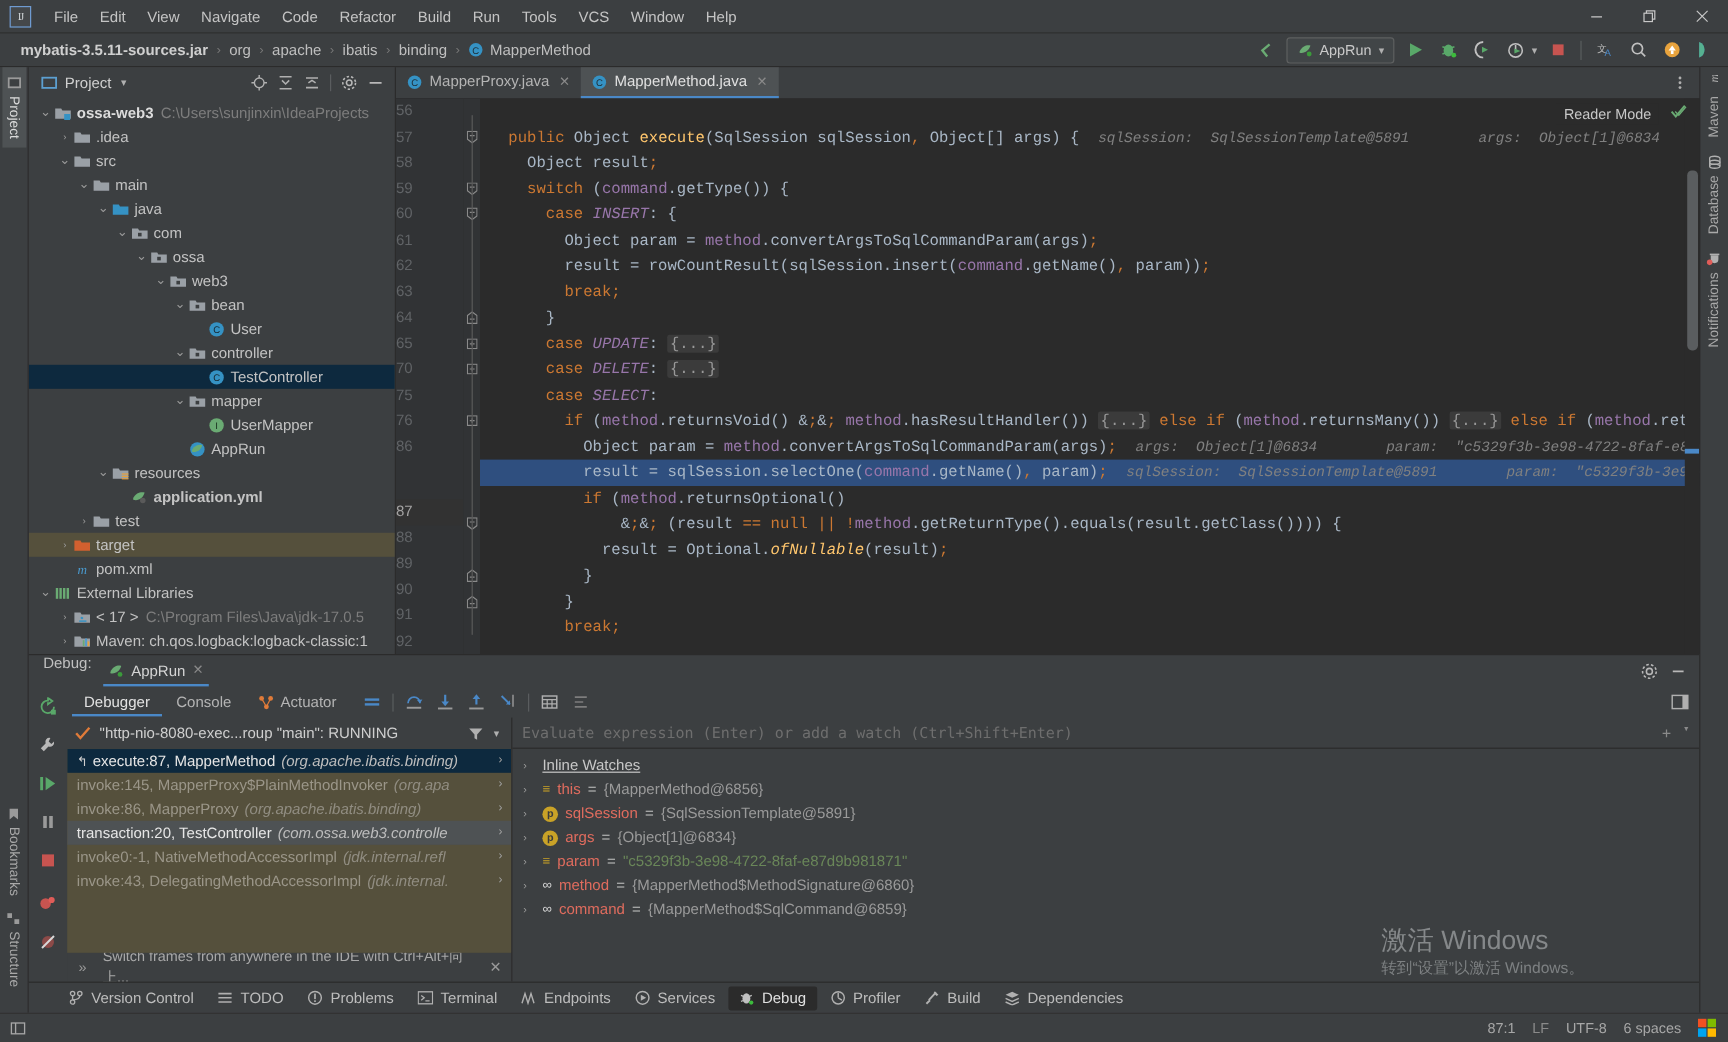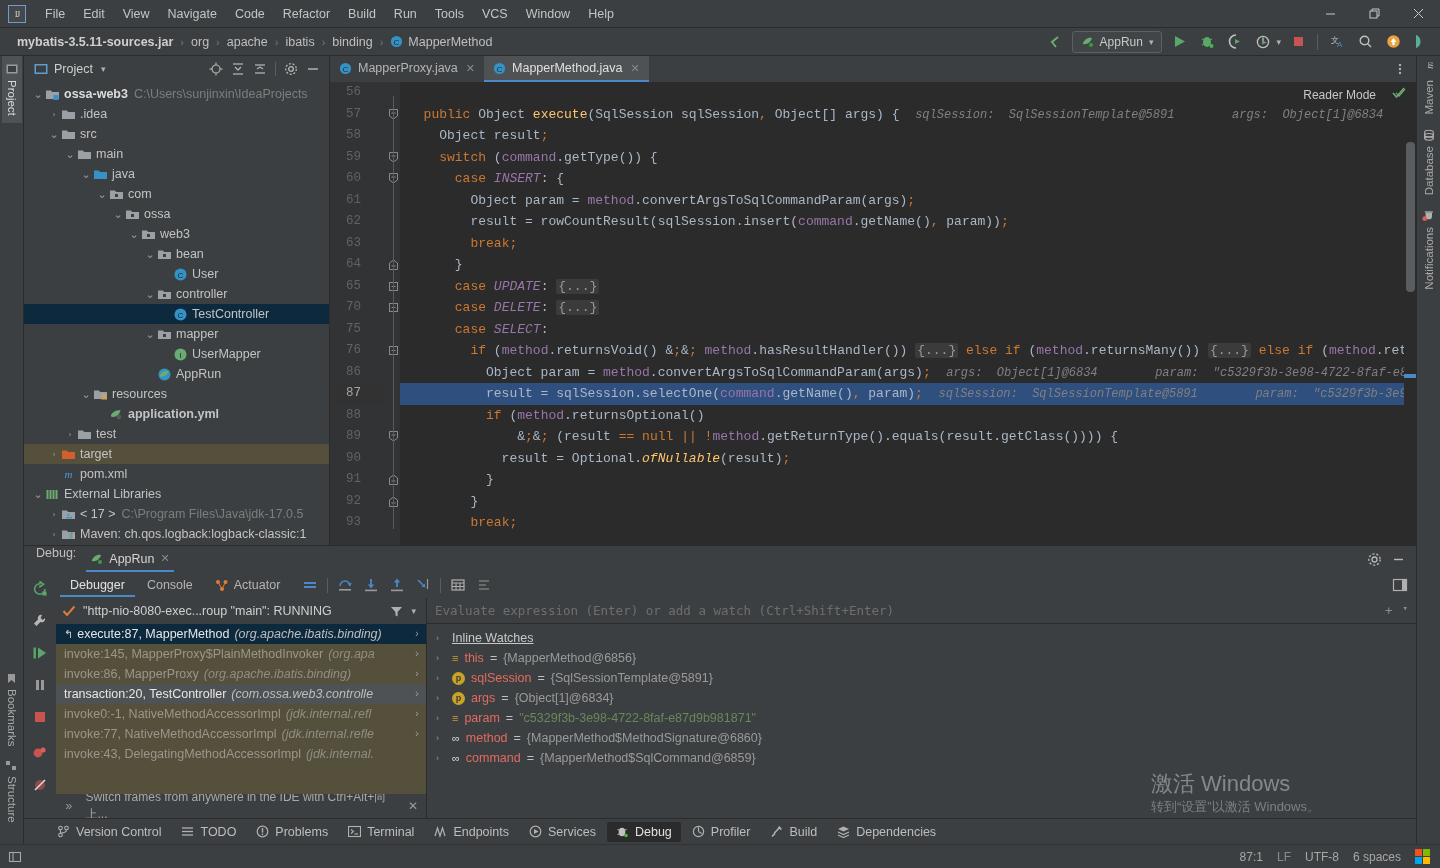--- a/index.html
+++ b/index.html
@@ -89,23 +89,23 @@
   .tab .x { color:#8a8a8a; font-size:11px; margin-left:2px; }
   .tabs-right { margin-left:auto; display:flex; align-items:center; padding-right:6px; }
   .code-wrap { flex:1 1 auto; display:flex; position:relative; overflow:hidden; background:#2b2b2b; }
   .gutter { width:56px; flex:0 0 56px; background:#313335; position:relative; }
   .fold-col { width:14px; flex:0 0 14px; background:#313335; }
   .code-area { flex:1 1 auto; position:relative; overflow:hidden; }
   .code {
     font-family:Liberation Mono, monospace; font-size:13px; line-height:21.5px;
     white-space:pre; color:#a9b7c6;
   }
-  .ln { height:21.5px; line-height:21.5px; text-align:center; padding-right:9px;
-        font-family:Liberation Mono, monospace; font-size:12.5px; color:#606366; }
-  .ln.cur { color:#a4a3a3; background:#323232; }
+  .ln { height:21.5px; line-height:21.5px; text-align:left; padding-right:9px;
+        font-family:Liberation Sans, sans-serif; font-size:12.5px; color:#606366; }
+  .ln.cur { color:#a4a3a3; background:#323232;margin-top:33px; }
   .cl { height:21.5px; line-height:21.5px; padding-left:8px; }
   .cl.hl { background:#2f4f7f; }
   .kw { color:#cc7832; }
   .mth { color:#ffc66d; }
   .fld { color:#9876aa; }
   .str { color:#6a8759; }
   .it { font-style:italic; }
   .hint { color:#808080; font-style:italic; font-size:12px; }
   .fold-marker { background:#3b3b3b; color:#999; border-radius:2px; padding:0 2px; }
   .reader-mode {
@@ -987,24 +987,20 @@
                     </div>
                     <div class="frame cur">
                       <span>transaction:20, TestController</span>
                       <span class="pkg">(com.ossa.web3.controlle</span>
                     </div>
                     <div class="frame">
                       <span>invoke0:-1, NativeMethodAccessorImpl</span>
                       <span class="pkg">(jdk.internal.refl</span>
                     </div>
                     <div class="frame">
-                      <span>invoke:77, NativeMethodAccessorImpl</span>
-                      <span class="pkg">(jdk.internal.refle</span>
-                    </div>
-                    <div class="frame">
                       <span>invoke:43, DelegatingMethodAccessorImpl</span>
                       <span class="pkg">(jdk.internal.</span>
                     </div>
                     <div style="position: absolute; right: 2px; top: 0px; width: 14px; display: flex; flex-direction: column;">
                       <div style="height: 20px; line-height: 20px; color: rgb(160, 160, 160); font-size: 10px; text-align: center;">›</div>
                       <div style="height: 20px; line-height: 20px; color: rgb(160, 160, 160); font-size: 10px; text-align: center;">›</div>
                       <div style="height: 20px; line-height: 20px; color: rgb(160, 160, 160); font-size: 10px; text-align: center;">›</div>
                       <div style="height: 20px; line-height: 20px; color: rgb(160, 160, 160); font-size: 10px; text-align: center;">›</div>
                       <div style="height: 20px; line-height: 20px; color: rgb(160, 160, 160); font-size: 10px; text-align: center;">›</div>
                       <div style="height: 20px; line-height: 20px; color: rgb(160, 160, 160); font-size: 10px; text-align: center;">›</div>

